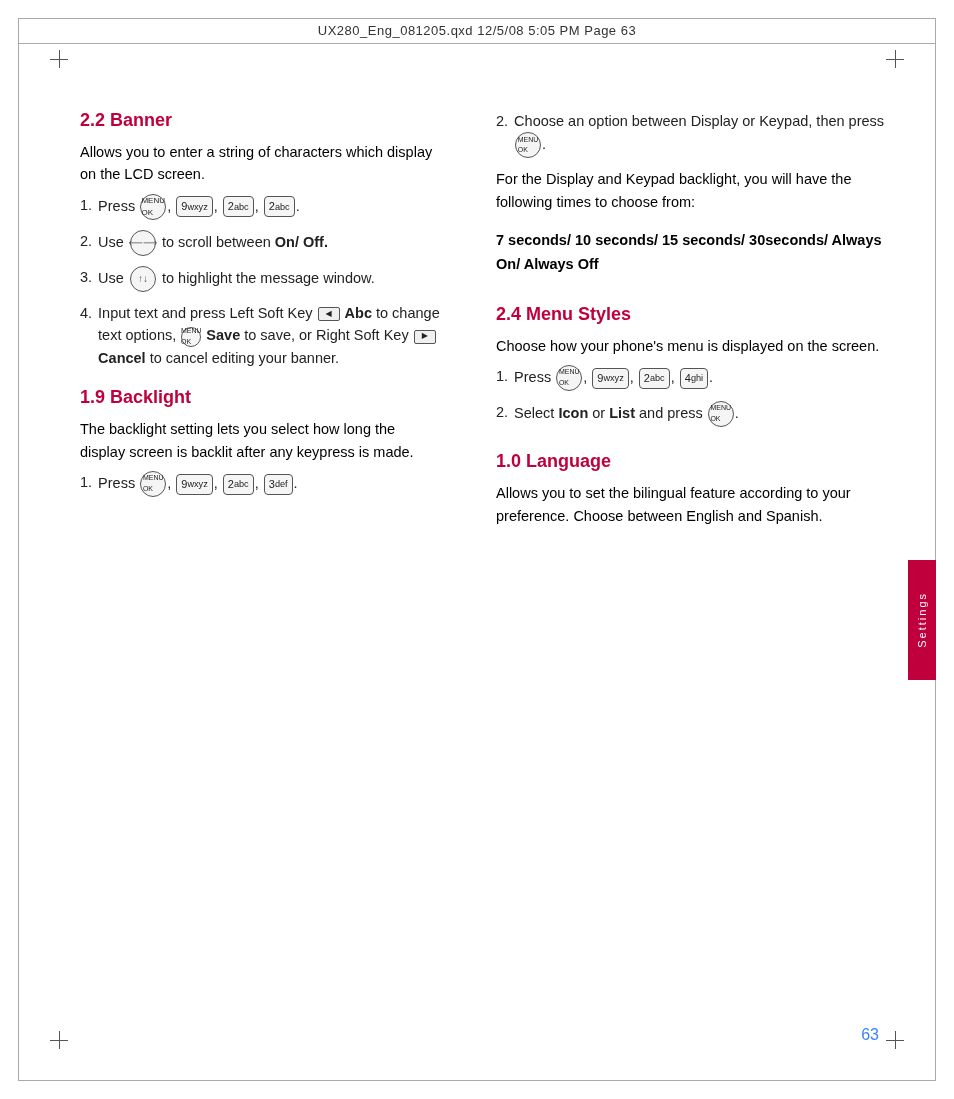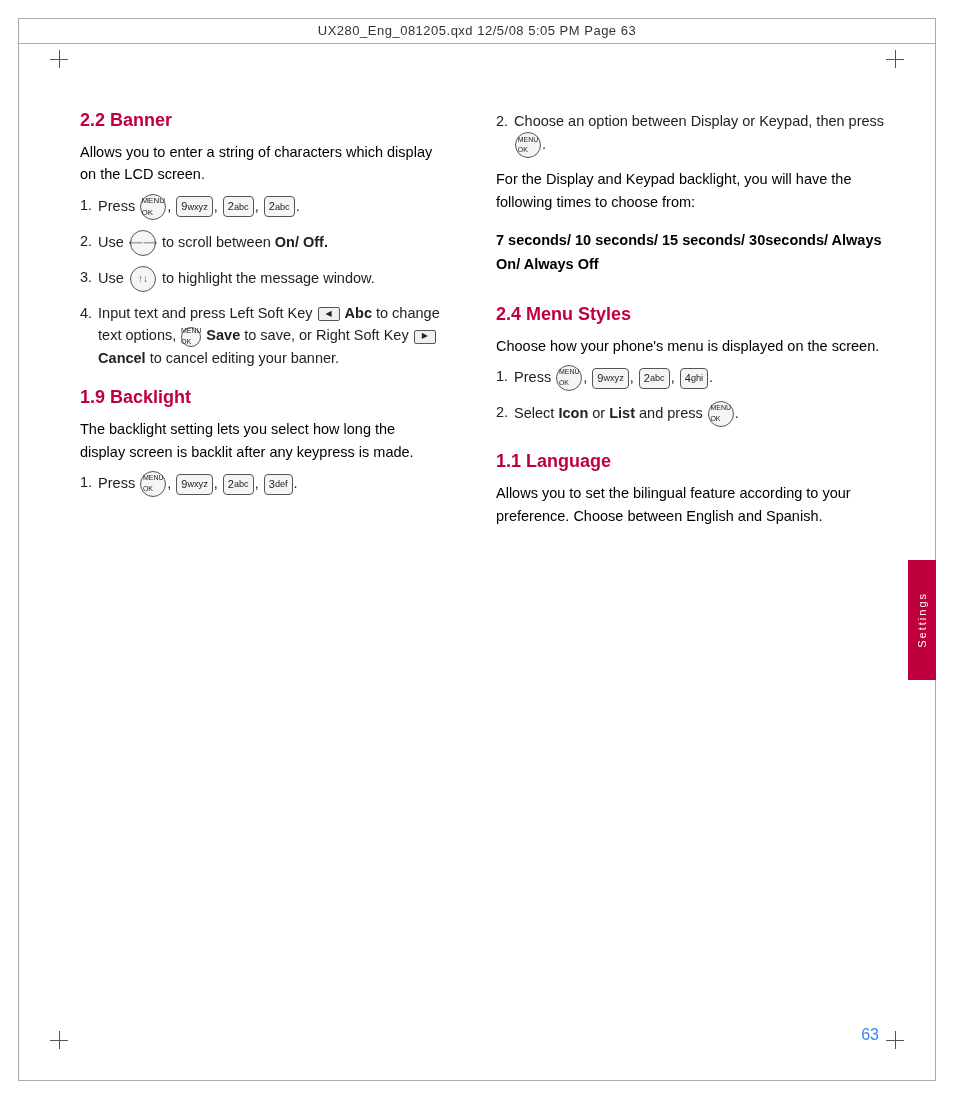--- a/index.html
+++ b/index.html
@@ -362,19 +362,19 @@
       <div class="list-item">
         <span class="list-num">2.</span>
         <span class="list-content">
           Select <span class="bold">Icon</span> or <span class="bold">List</span> and press
           <span class="key-circle" style="font-size:7px;width:26px;height:26px;">MENU<br>OK</span>.
         </span>
       </div>
     </div>
 
     <div>
-      <div class="section-title">1.1 Language</div>
+      <div class="section-title">1.0 Language</div>
       <p>Allows you to set the bilingual feature according to your preference. Choose between English and Spanish.</p>
     </div>
 
   </div>
 
 </div>
 
 </body></html>

